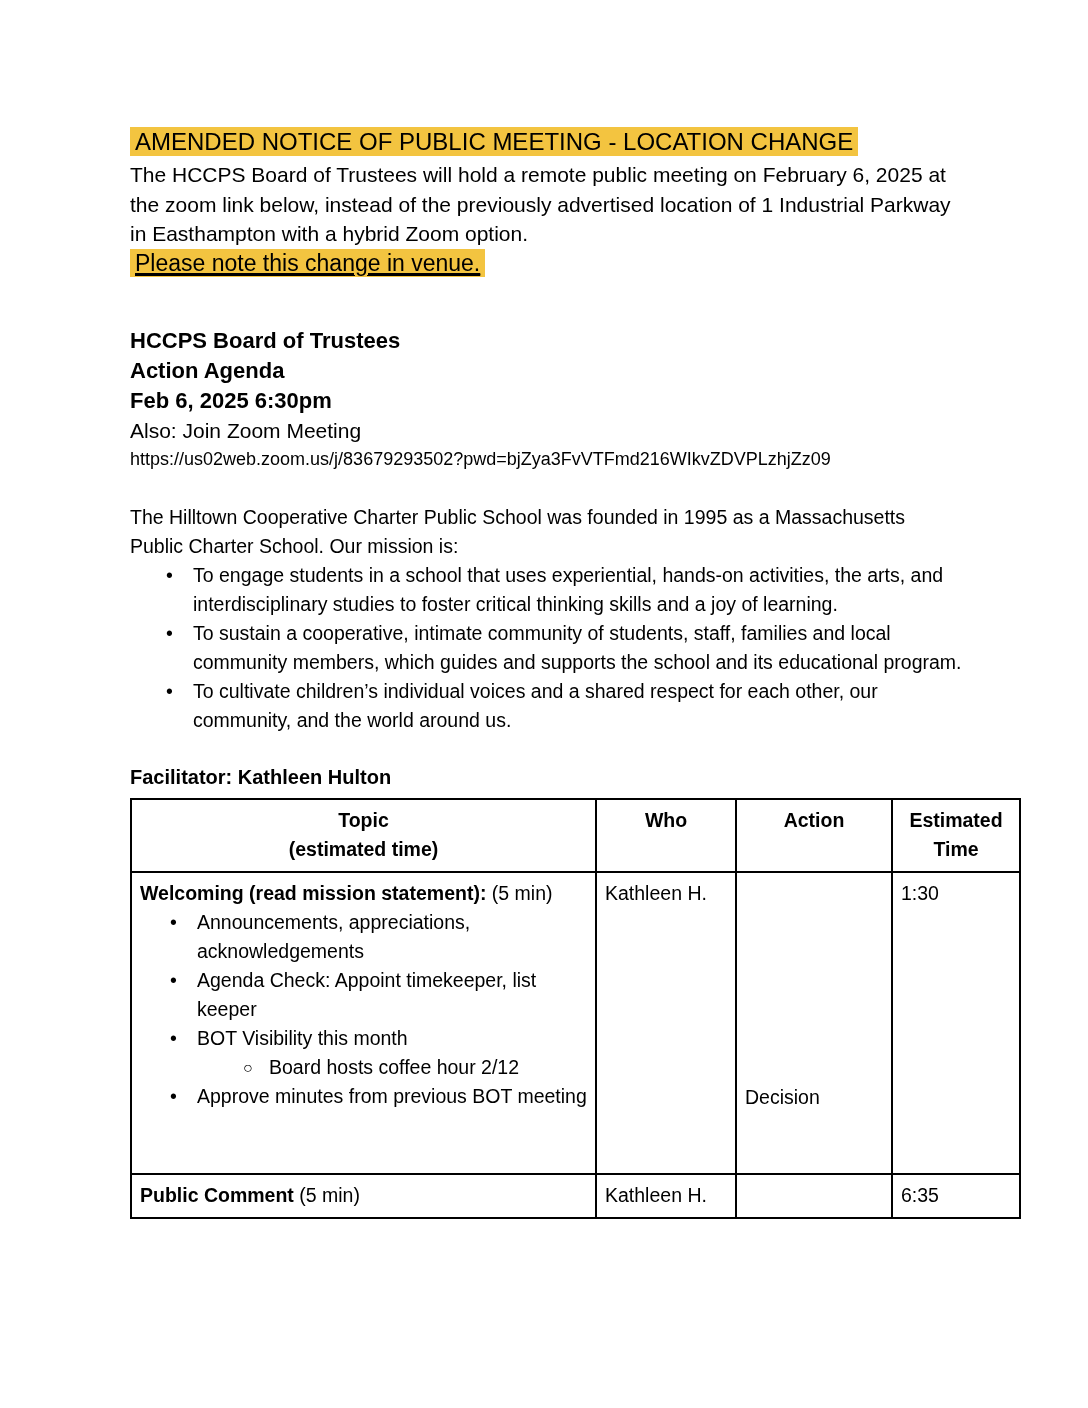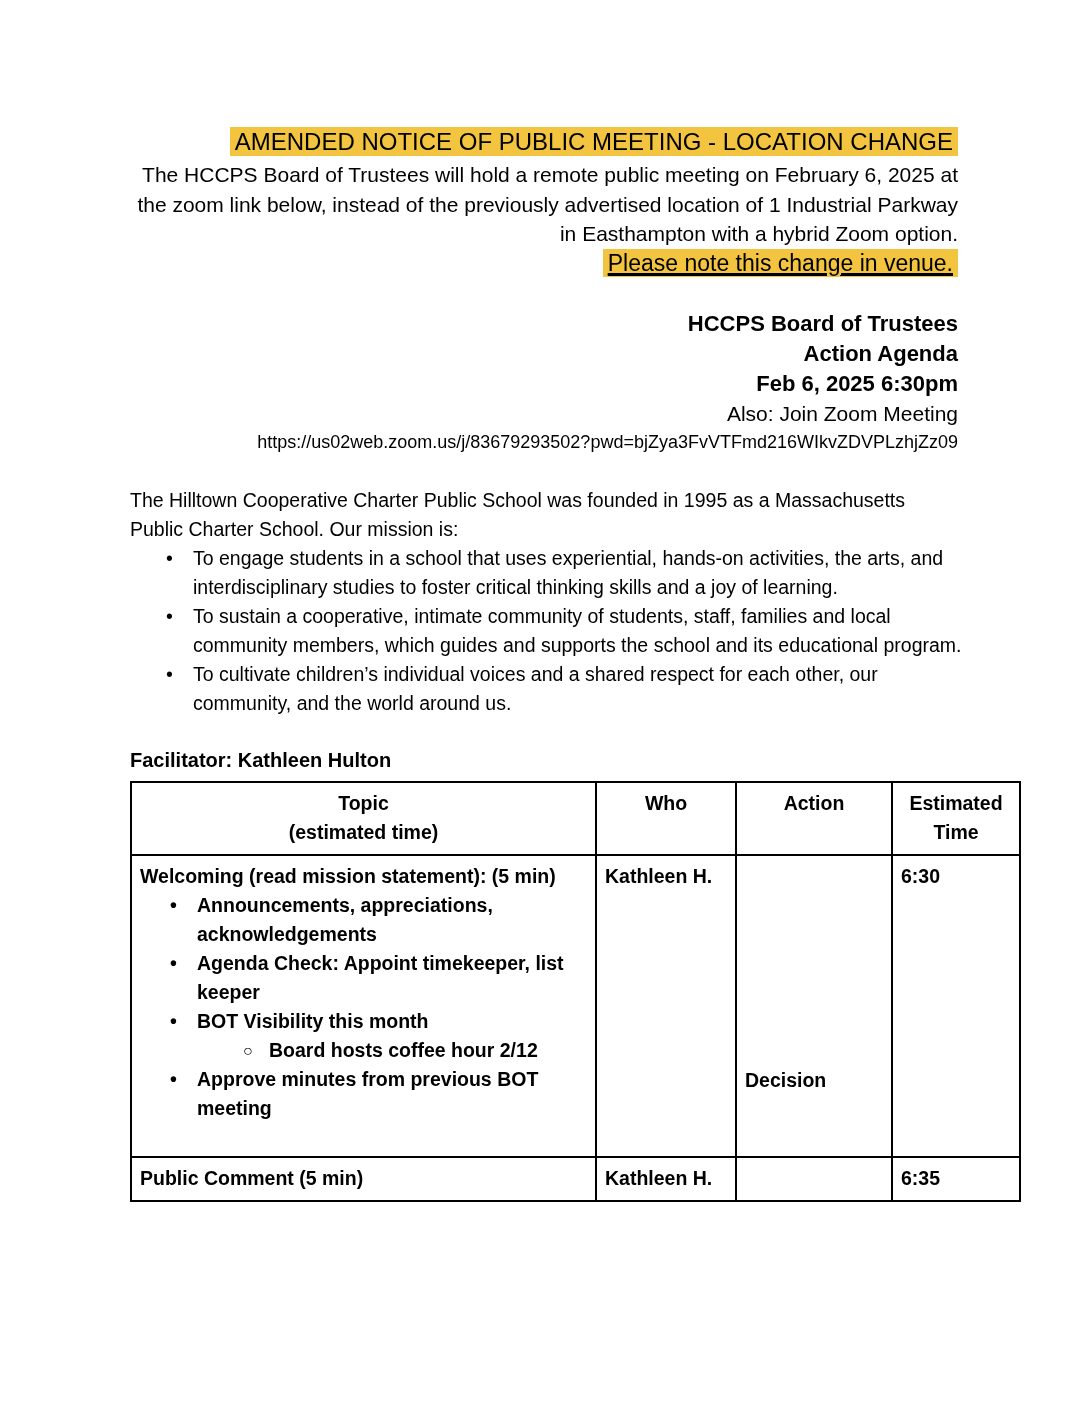--- a/index.html
+++ b/index.html
@@ -14,39 +14,39 @@
   }
   .page {
     width: 1088px;
     height: 1408px;
     padding: 126px 130px 0 130px;
   }
   .hl {
     background: var(--hl, #F3C440);
     padding: 1px 5px;
   }
-  .center { text-align: right; }
+  .center { text-align: left; }
 
   .notice-title {
     font-size: 24px;
     line-height: 31px;
   }
   .notice-body {
     margin-top: 3px;
     font-size: 21px;
     line-height: 29.5px;
   }
   .venue-note-line {
     font-size: 23px;
     line-height: 29.5px;
     text-decoration: underline;
   }
   .venue-note-line .hl { text-decoration: underline; text-decoration-thickness: 2px; text-underline-offset: 3px; }
 
-  .heading-block { margin-top: 31px; }
+  .heading-block { margin-top: 48px; }
   .h-bold { font-size: 22px; line-height: 30px; font-weight: bold; }
   .h-reg  { font-size: 21px; line-height: 30px; }
   .h-url  { font-size: 18px; line-height: 26px; }
   .h-small{ font-size: 18.5px; line-height: 26px; }
 
   .mission { margin-top: 31px; font-size: 19.5px; line-height: 29px; }
   .mission p { margin: 0; }
   ul.dots {
     list-style: none;
     margin: 0 -12px 0 0;
@@ -84,21 +84,21 @@
     table-layout: fixed;
     width: 889px;
     font-size: 19.5px;
     line-height: 29px;
   }
   table.agenda th, table.agenda td {
     border: 2px solid #000000;
     vertical-align: top;
     padding: 6px 8px 7px 8px;
     text-align: left;
-    font-weight: bold;
+    font-weight: normal;
   }
   table.agenda th { font-weight: bold; white-space: pre-line; text-align: center; }
   table.agenda th.topic-h { height: 70px; }
   .topic-cell p { margin: 0; }
   .topic-cell ul.dots { padding-left: 57px; margin-right: 0; }
   td.action-cell .push-down { margin-top: 204px; }
   tr.row-tall td { height: 302px; }
 </style>
 </head>
 <body>
@@ -161,21 +161,21 @@
               <li>Board hosts coffee hour 2/12</li>
             </ul>
           </li>
           <li>Approve minutes from previous BOT meeting</li>
         </ul>
       </td>
       <td>Kathleen H.</td>
       <td class="action-cell">
         <div class="push-down">Decision</div>
       </td>
-      <td>6:30</td>
+      <td>1:30</td>
     </tr>
     <tr>
       <td class="topic-cell">
         <p><strong>Public Comment</strong><span> (5 min)</span></p>
       </td>
       <td>Kathleen H.</td>
       <td></td>
       <td>6:35</td>
     </tr>
   </tbody>

